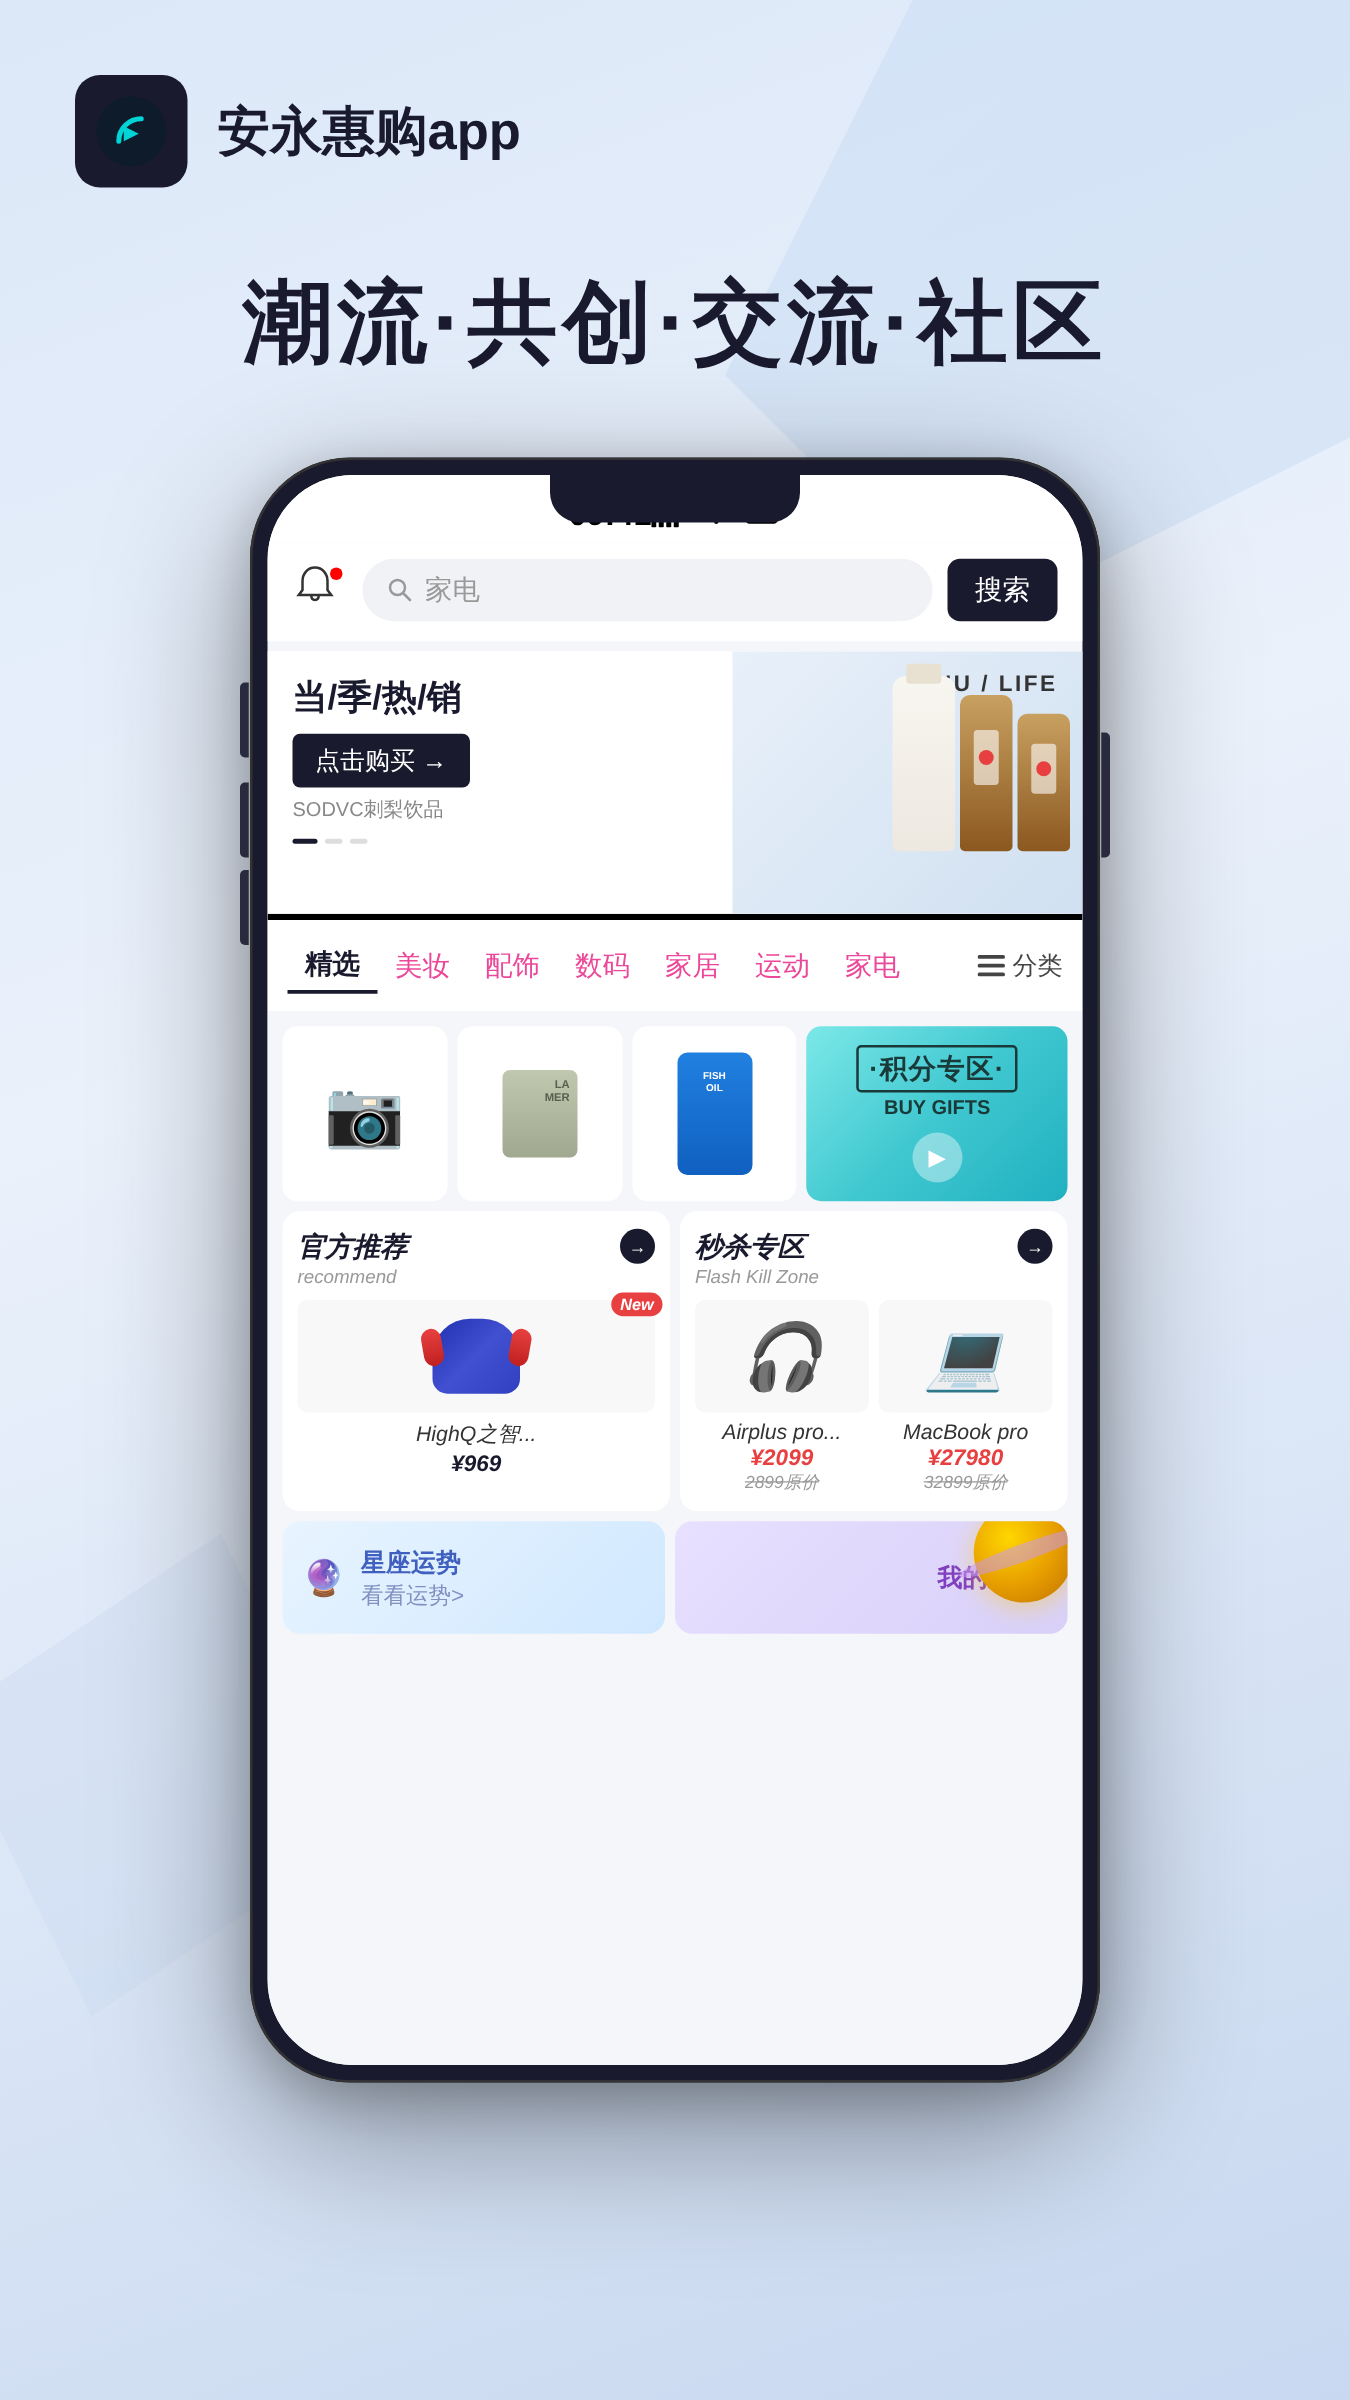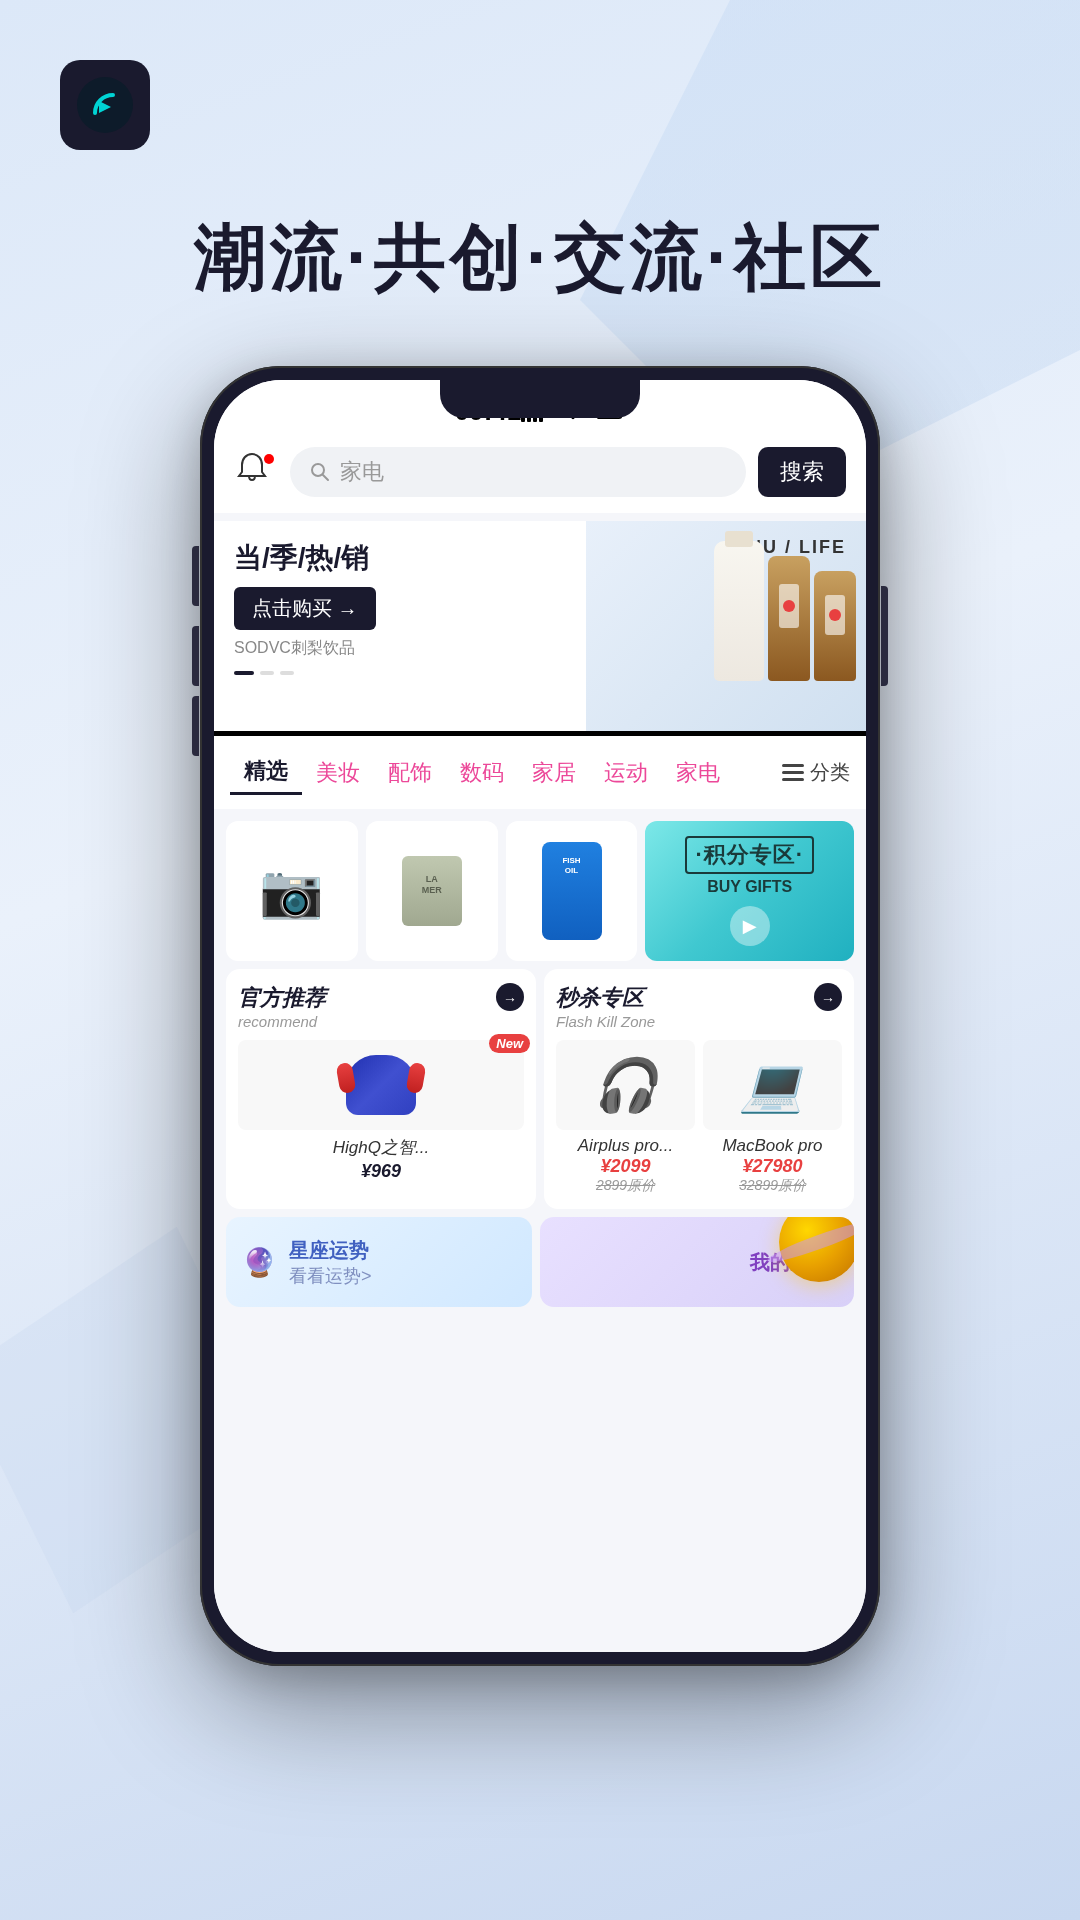--- a/index.html
+++ b/index.html
@@ -512,20 +512,21 @@
 <div class="bg-shape2"></div>
 
 <div class="header">
   <div class="app-logo">
     <svg viewBox="0 0 60 60" fill="none">
       <circle cx="30" cy="30" r="28" fill="#0d1b2a"></circle>
       <path d="M20 38 C20 28 28 20 38 20" stroke="#00d4d4" stroke-width="4" stroke-linecap="round" fill="none"></path>
       <path d="M24 38 L24 26 L36 32 Z" fill="#00d4d4"></path>
     </svg>
   </div>
+  <span class="app-name">安永惠购app</span>
 </div>
 
 <div class="tagline">潮流·共创·交流·社区</div>
 
 <div class="phone-container">
   <div class="phone-frame">
     <div class="notch"></div>
     <div class="phone-screen">
 
       <div class="status-bar">
@@ -626,21 +627,21 @@
 
             <div class="featured-item">
               <div class="product-img-wrap" style="background:transparent;">
                 <span style="font-size:52px;">📷</span>
               </div>
             </div>
 
             <div class="featured-item">
               <div class="product-img-wrap" style="background:transparent;">
                 <div class="lamer">
-                  <div style="padding:6px;text-align:center;font-size:9px;color:#5a6050;font-weight:600;line-height:1.2;margin-top:12px;">LA<br>MER</div>
+                  <div style="padding:6px;text-align:right;font-size:9px;color:#5a6050;font-weight:600;line-height:1.2;">LA<br>MER</div>
                 </div>
               </div>
             </div>
 
             <div class="featured-item">
               <div class="product-img-wrap" style="background:transparent;">
                 <div class="fishoil">
                   <div style="padding:6px;text-align:center;font-size:8px;color:#fff;font-weight:600;line-height:1.2;margin-top:8px;">FISH<br>OIL</div>
                 </div>
               </div>

